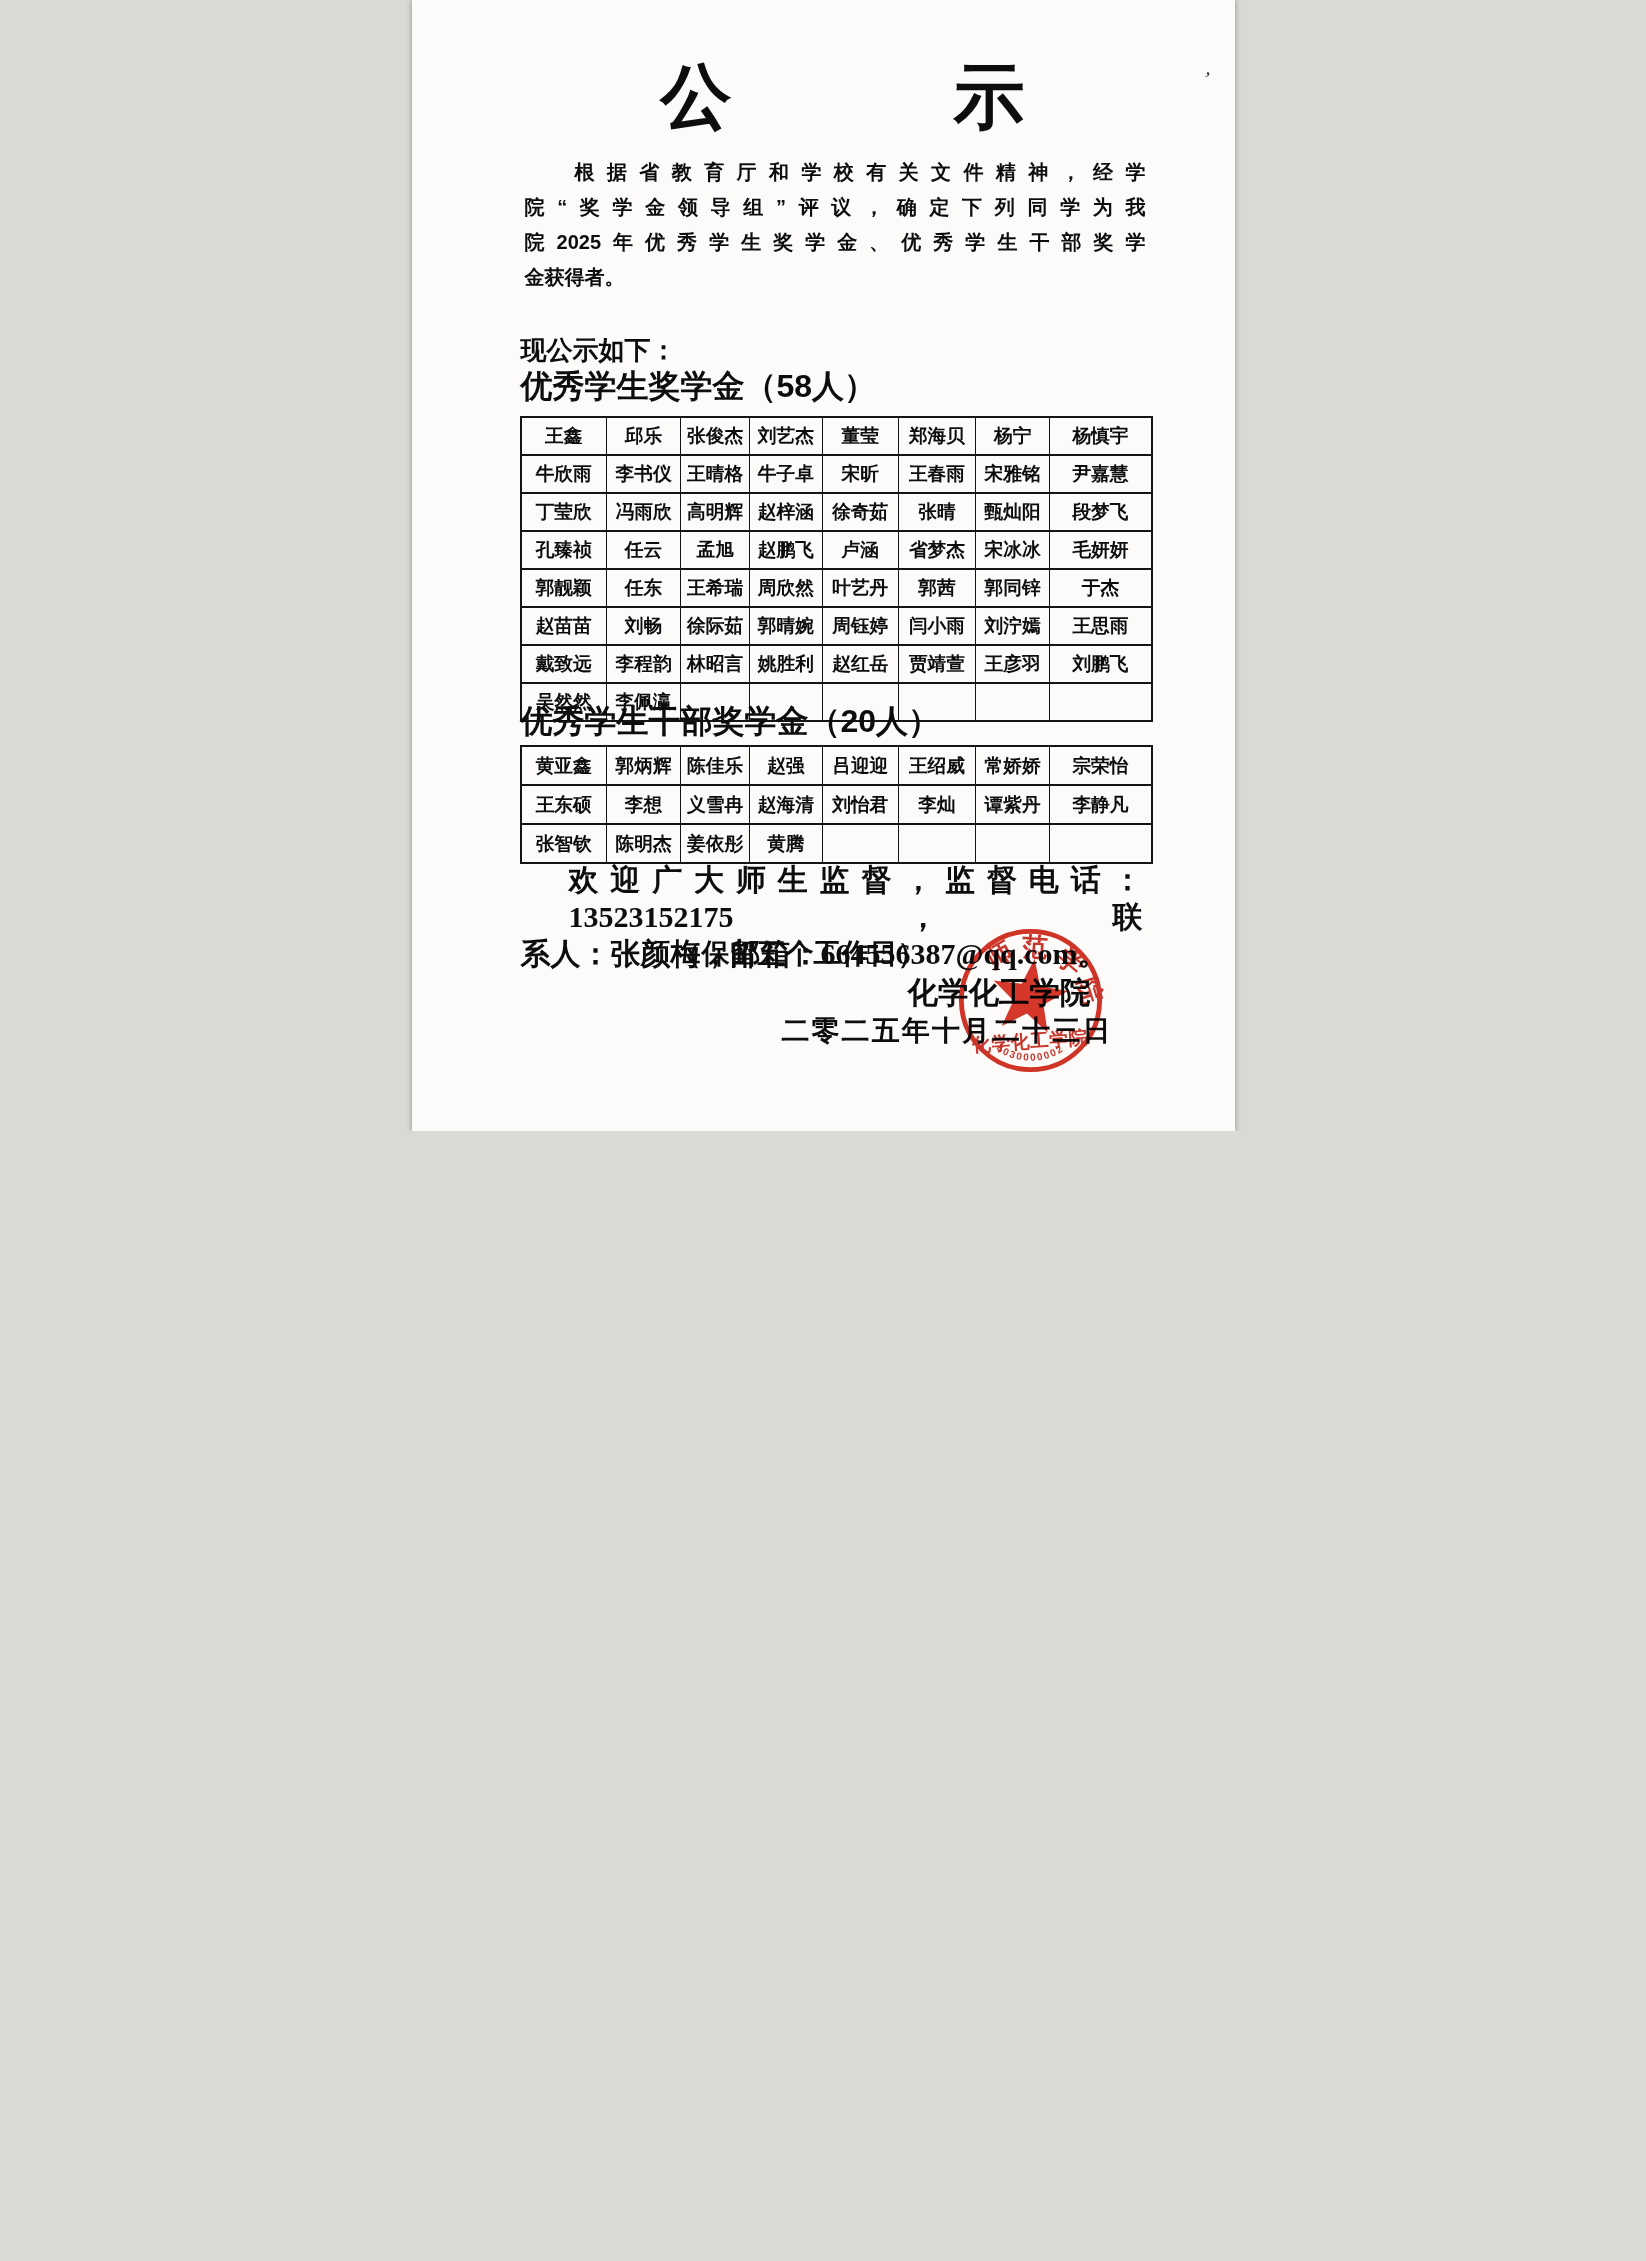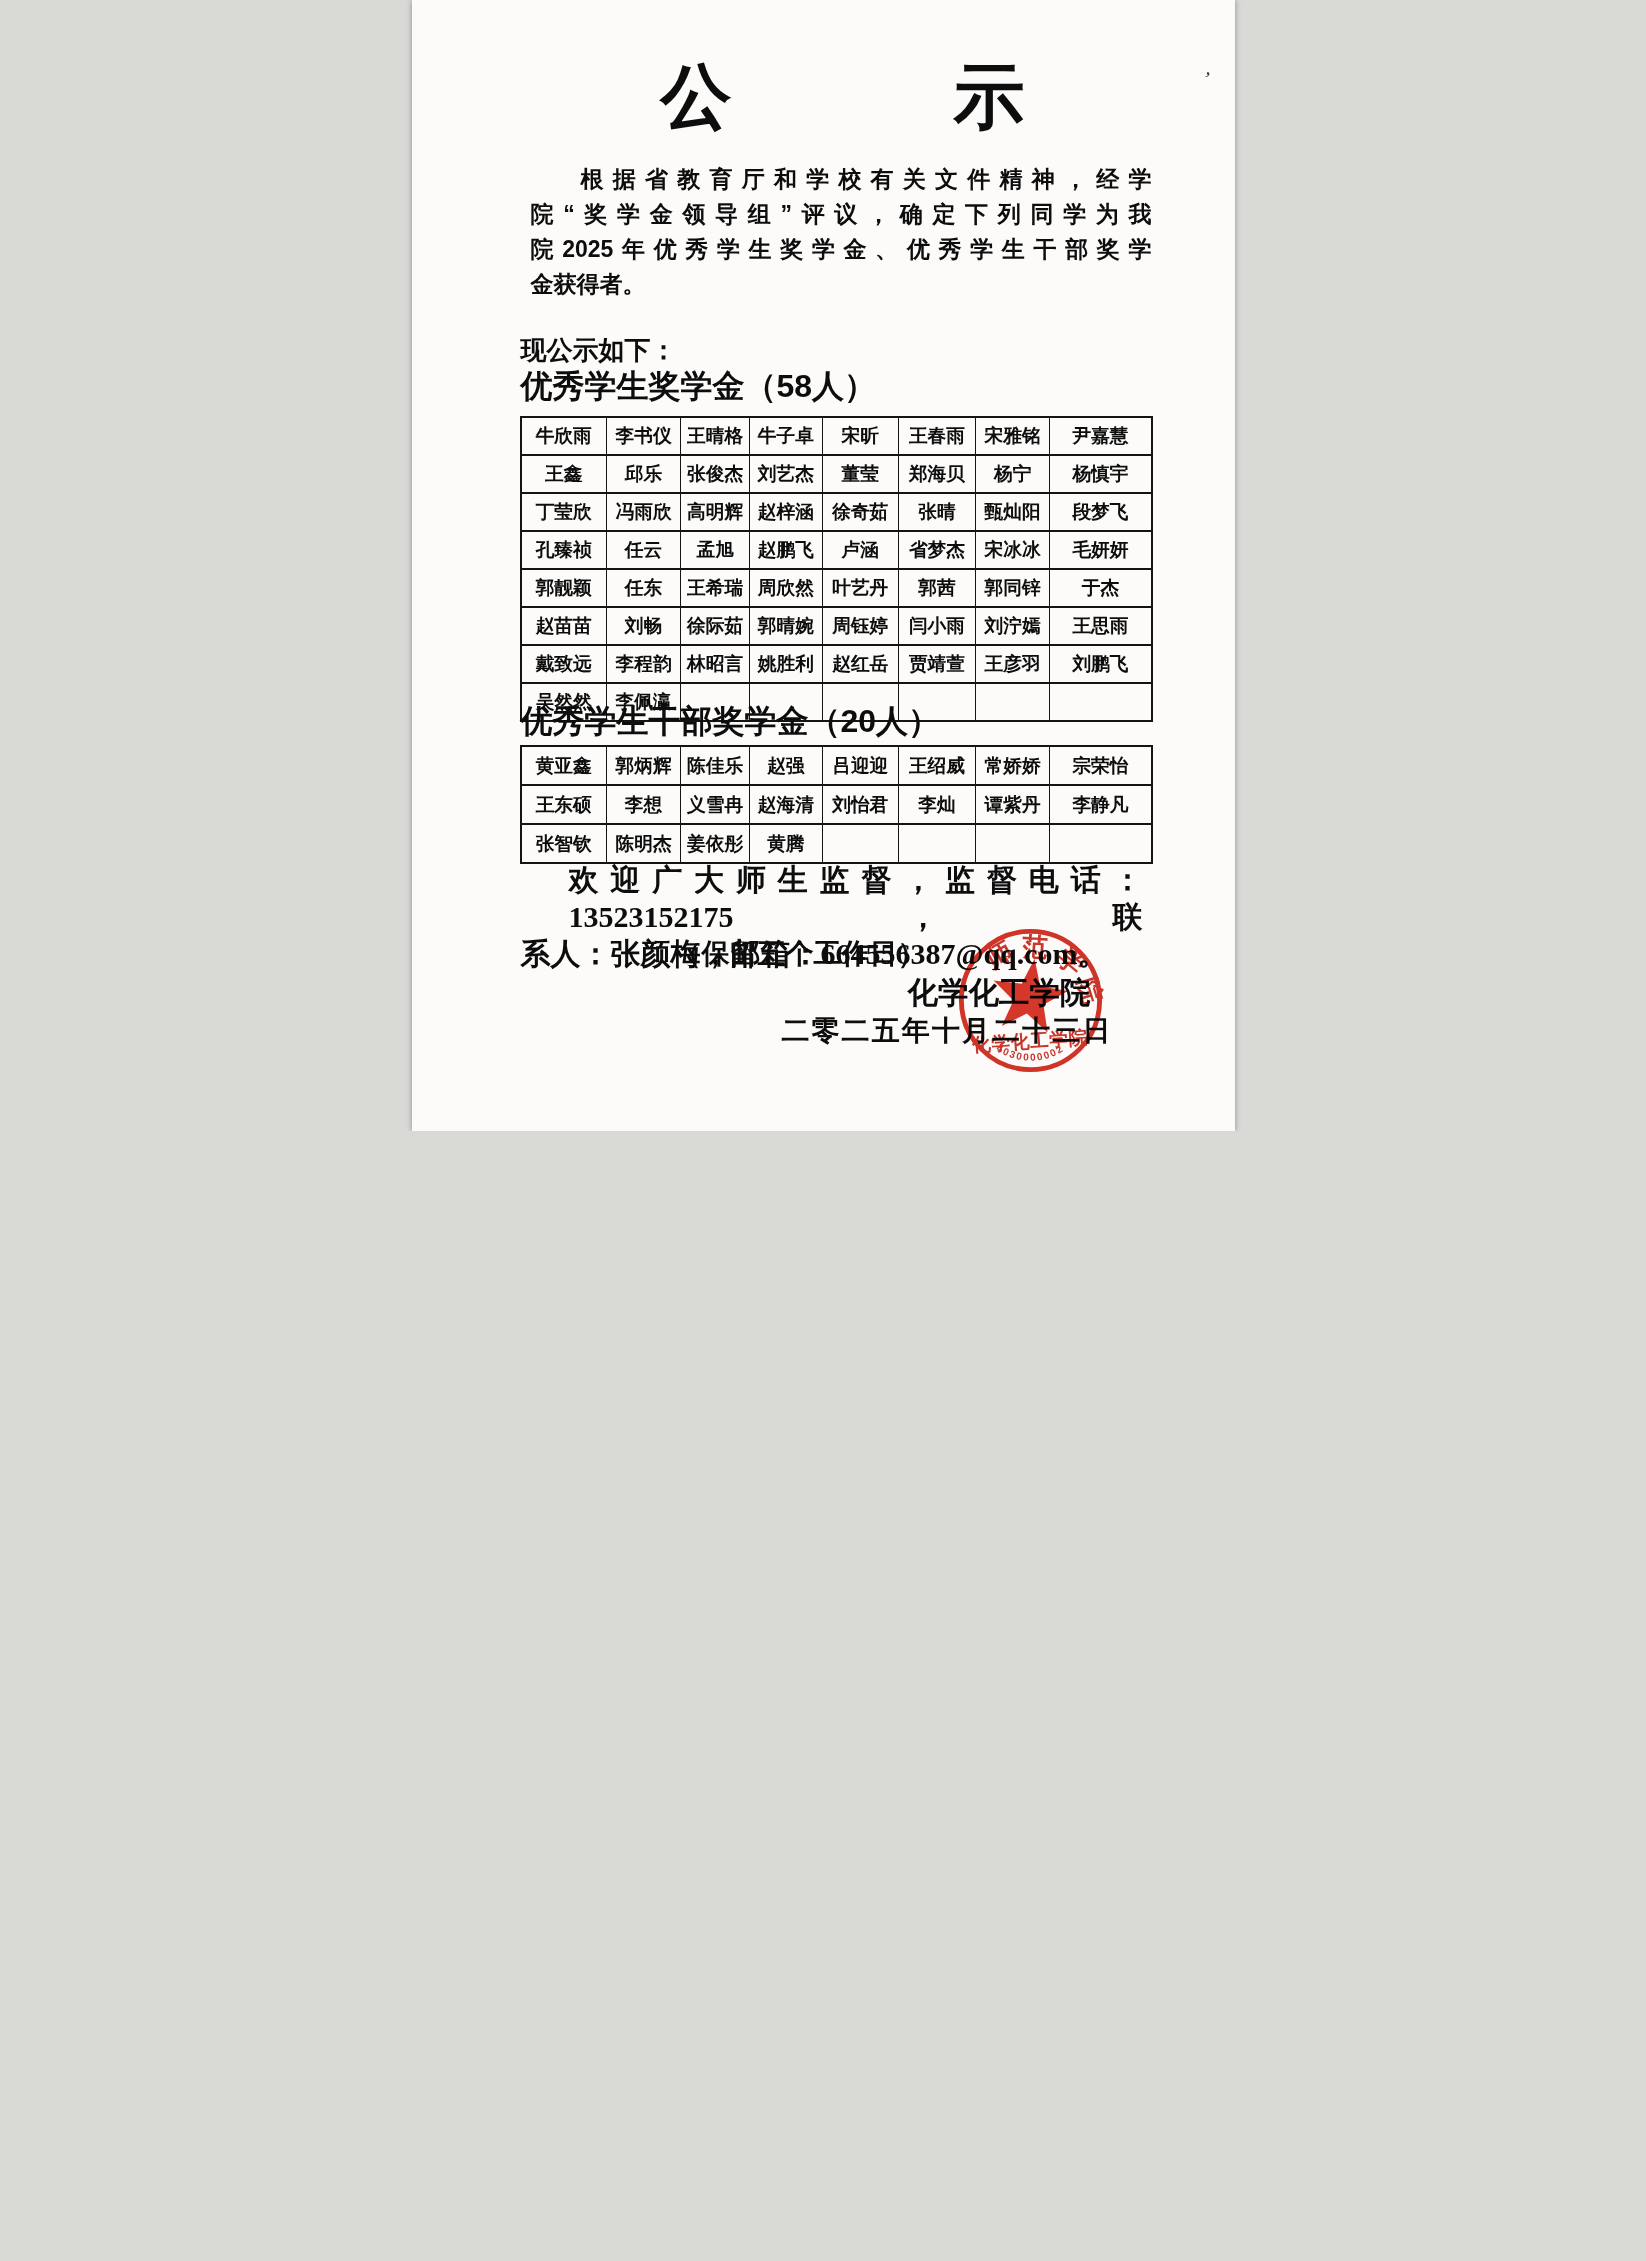--- a/index.html
+++ b/index.html
@@ -18,24 +18,23 @@
     display:flex;justify-content:center;gap:222px;
     transform:translateX(19.4px);
     font-size:71px;font-weight:bold;line-height:1.05;
   }
   .corner-mark{
     position:absolute;top:67px;right:25px;
     font-size:21px;color:#3a3a3a;transform:rotate(14deg);
     font-family:"Liberation Serif",serif;
   }
   .intro{
-    position:absolute;top:155px;left:119px;width:621px;
-    font-size:23px;font-weight:bold;line-height:35px;
+    position:absolute;top:155px;left:113px;width:621px;
+    font-size:20px;font-weight:bold;line-height:35px;
     letter-spacing:0;
-    margin-top:7px;
   }
   .intro-line{text-align:justify;text-align-last:justify;}
   .intro-line.first{text-indent:50px;}
   .intro-line.last{text-align-last:left;}
   .section-intro{
     position:absolute;top:333px;left:109px;
     font-size:26px;font-weight:bold;
   }
   .table-heading{
     position:absolute;left:109px;margin:0;
@@ -120,38 +119,38 @@
         <col style="width:11.8%">
         <col style="width:10.9%">
         <col style="width:11.5%">
       <col style="width:12.1%">
         <col style="width:12.2%">
         <col style="width:11.8%">
         <col style="width:16.1%">
     </colgroup>
     <tbody>
         <tr>
+          <td>王鑫</td>
+          <td>邱乐</td>
+          <td>张俊杰</td>
+          <td>刘艺杰</td>
+          <td>董莹</td>
+          <td>郑海贝</td>
+          <td>杨宁</td>
+          <td>杨慎宇</td>
+        </tr>
+        <tr>
           <td>牛欣雨</td>
           <td>李书仪</td>
           <td>王晴格</td>
           <td>牛子卓</td>
           <td>宋昕</td>
           <td>王春雨</td>
           <td>宋雅铭</td>
           <td>尹嘉慧</td>
-        </tr>
-        <tr>
-          <td>王鑫</td>
-          <td>邱乐</td>
-          <td>张俊杰</td>
-          <td>刘艺杰</td>
-          <td>董莹</td>
-          <td>郑海贝</td>
-          <td>杨宁</td>
-          <td>杨慎宇</td>
         </tr>
         <tr>
           <td>丁莹欣</td>
           <td>冯雨欣</td>
           <td>高明辉</td>
           <td>赵梓涵</td>
           <td>徐奇茹</td>
           <td>张晴</td>
           <td>甄灿阳</td>
           <td>段梦飞</td>

